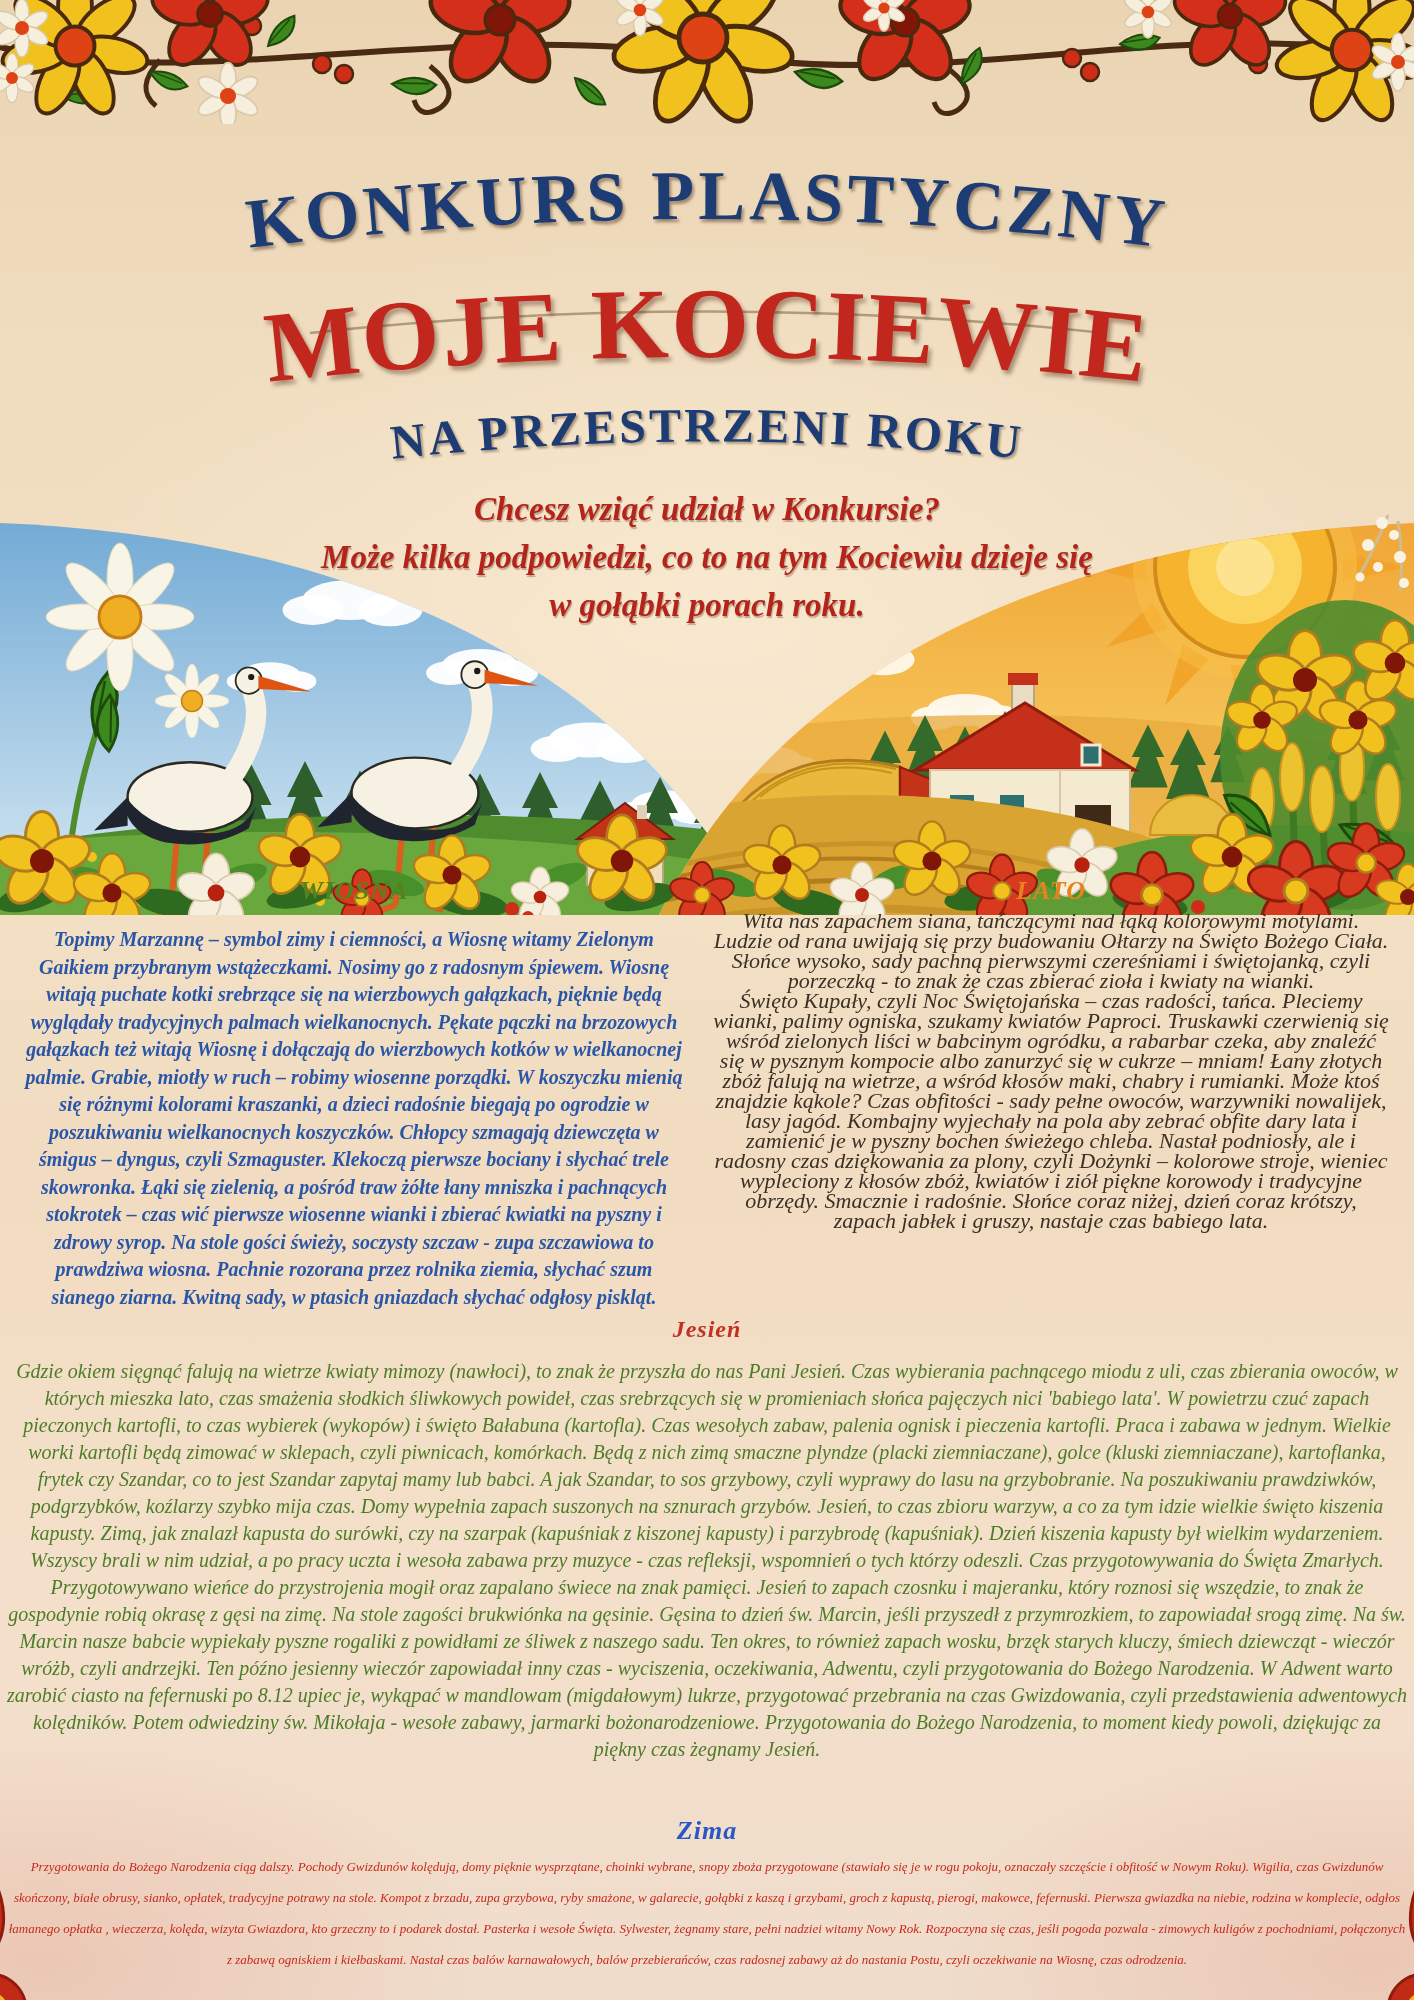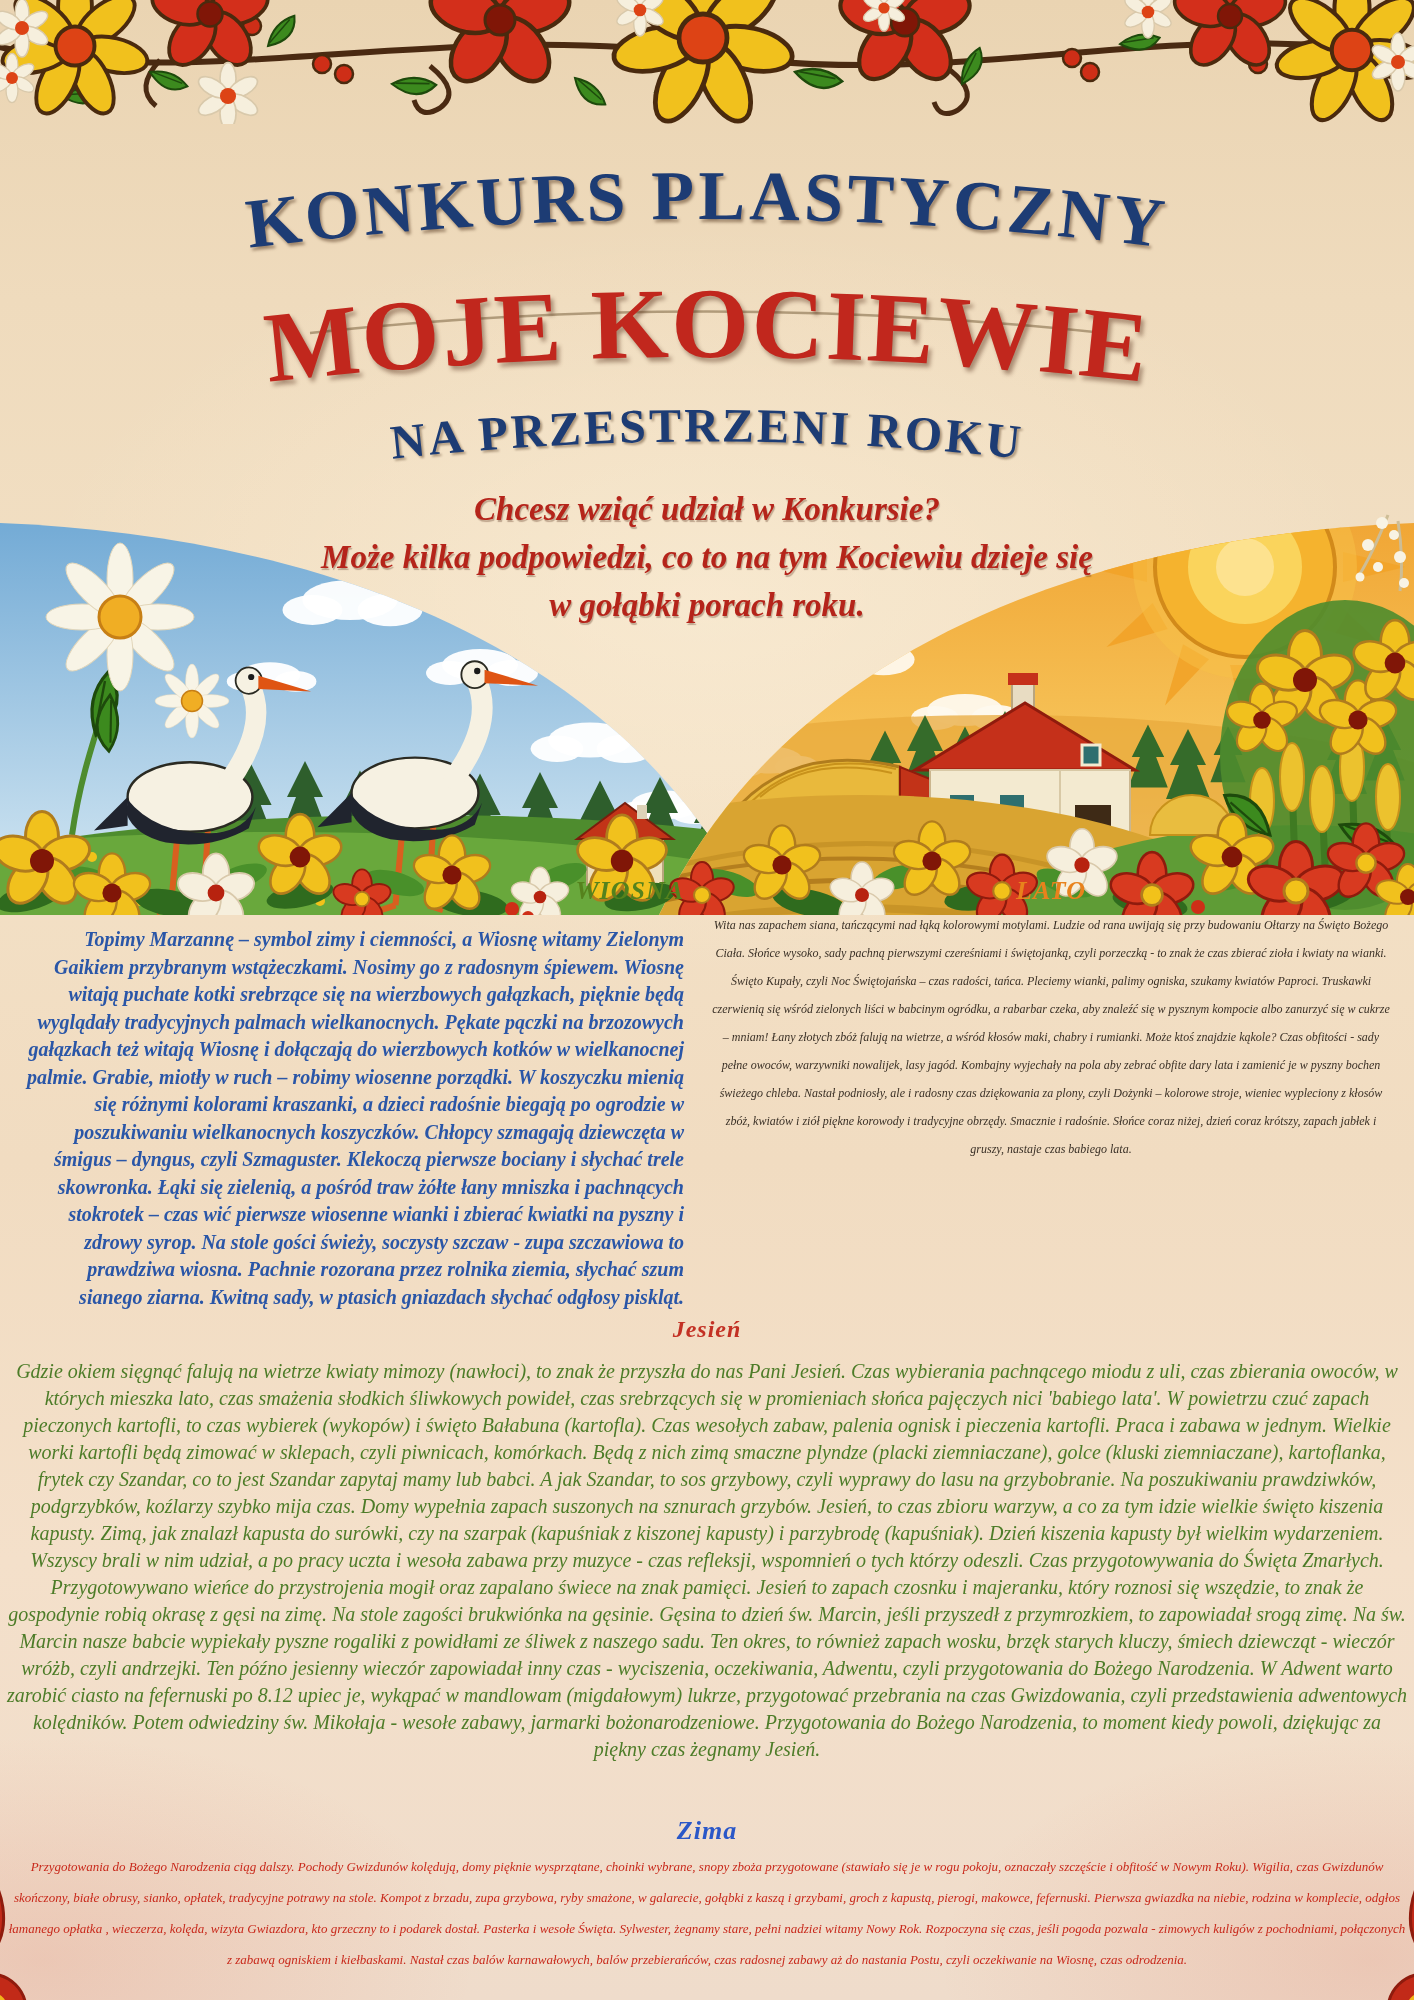--- a/index.html
+++ b/index.html
@@ -20,26 +20,26 @@
   .t3{font-family:"Liberation Serif",serif;font-weight:bold;font-size:48px;letter-spacing:3px;fill:#1d3c74;filter:drop-shadow(2px 2px 1px rgba(80,50,25,.45));}
   .divider{stroke:#a08a68;stroke-width:2.5;fill:none;opacity:.8;}
   
   .intro{left:0;top:485px;width:1414px;text-align:center;color:#b5241a;
     font-style:italic;font-weight:bold;font-size:33px;line-height:48px;
     text-shadow:1px 2px 1px rgba(90,50,30,.35);z-index:6;}
   
   .season{z-index:5;text-align:center;font-style:italic;}
   .season h2{margin:0 0 5px 0;font-size:26px;font-style:italic;letter-spacing:1px;}
   .season p{margin:0;}
-  .wiosna{left:24px;top:876px;width:660px;text-align:right;}
+  .wiosna{left:24px;top:876px;width:660px;}
   .wiosna h2{color:#55821d;}
   .wiosna p{color:#2a56a7;font-weight:bold;font-size:20px;line-height:27.5px;margin-top:20px;}
   .lato{left:712px;top:876px;width:678px;}
   .lato h2{color:#e8821c;}
-  .lato p{color:#3a3026;font-size:12px;line-height:28px;}
+  .lato p{color:#3a3026;font-size:22px;line-height:20px;}
   .jesien{left:6px;top:1316px;width:1402px;}
   .jesien h2{color:#c33124;font-size:24px;margin-bottom:15px;}
   .jesien p{color:#4d7c28;font-size:20px;line-height:27px;}
   .zima{left:6px;top:1768px;width:1402px;margin-top:48px;}
   .zima h2{color:#2a57c8;}
   .zima p{color:#c8291b;font-size:13px;line-height:31px;}
 </style>
 </head>
 <body>
 

